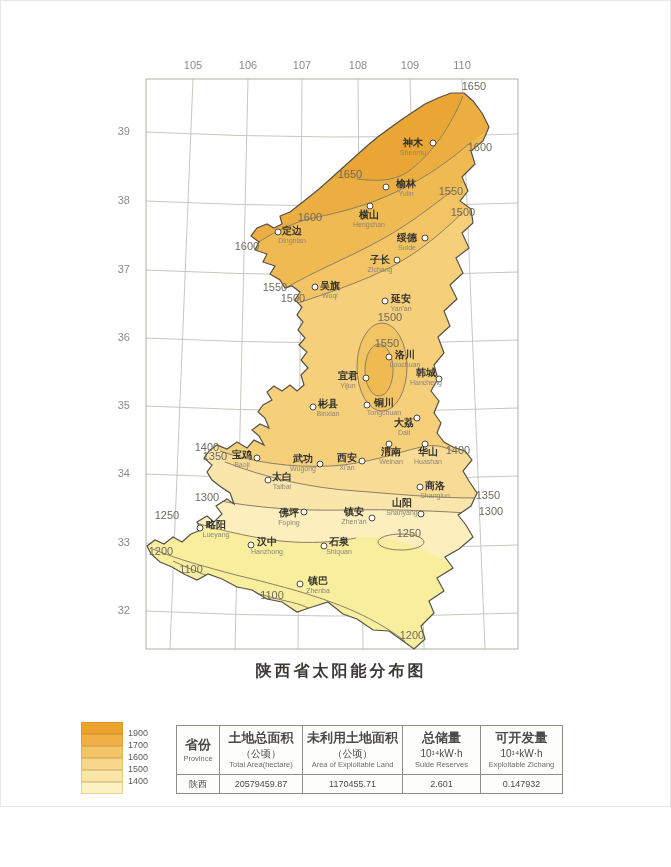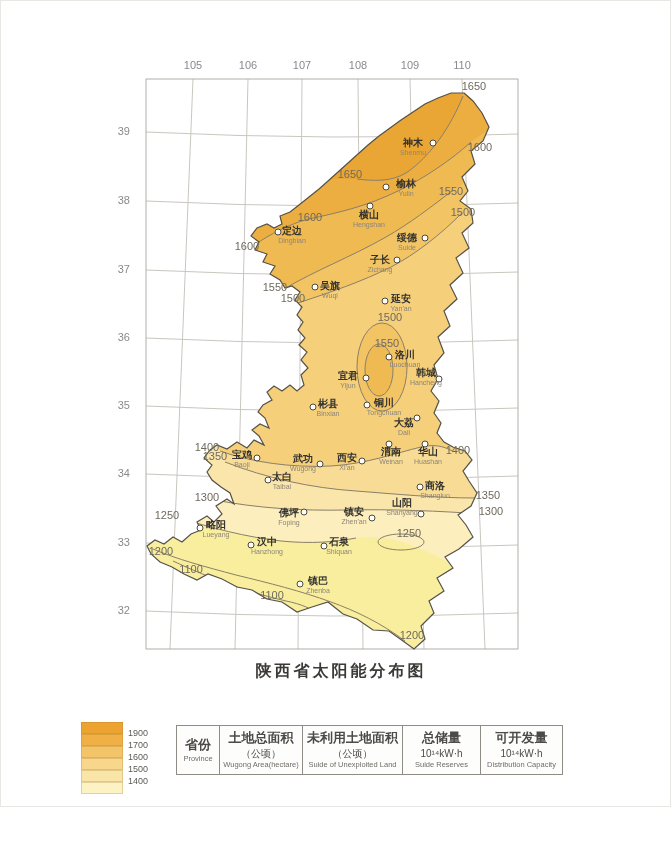--- a/index.html
+++ b/index.html
@@ -317,34 +317,41 @@
     </colgroup>
     <tbody>
         <tr class="header-row">
       <td>
         <div class="th-zh">省份</div>
         <div class="th-en">Province</div>
       </td>
       <td>
         <div class="th-zh">土地总面积</div>
         <div class="th-sub">（公顷）</div>
-        <div class="th-en">Wugong Area(hectare)</div>
+        <div class="th-en">Total Area(hectare)</div>
       </td>
       <td>
         <div class="th-zh">未利用土地面积</div>
         <div class="th-sub">（公顷）</div>
-        <div class="th-en">Suide of Unexploited Land</div>
+        <div class="th-en">Area of Exploitable Land</div>
       </td>
       <td>
         <div class="th-zh">总储量</div>
         <div class="th-sub">10¹⁴kW·h</div>
         <div class="th-en">Suide Reserves</div>
       </td>
       <td>
         <div class="th-zh">可开发量</div>
         <div class="th-sub">10¹⁴kW·h</div>
-        <div class="th-en">Distribution Capacity</div>
-      </td>
+        <div class="th-en">Exploitable Zichang</div>
+      </td>
+    </tr>
+    <tr>
+      <td class="td-val">陕西</td>
+      <td class="td-val">20579459.87</td>
+      <td class="td-val">1170455.71</td>
+      <td class="td-val">2.601</td>
+      <td class="td-val">0.147932</td>
     </tr>
   </tbody>
     </table>
 
 </div>
 
 </body></html>

